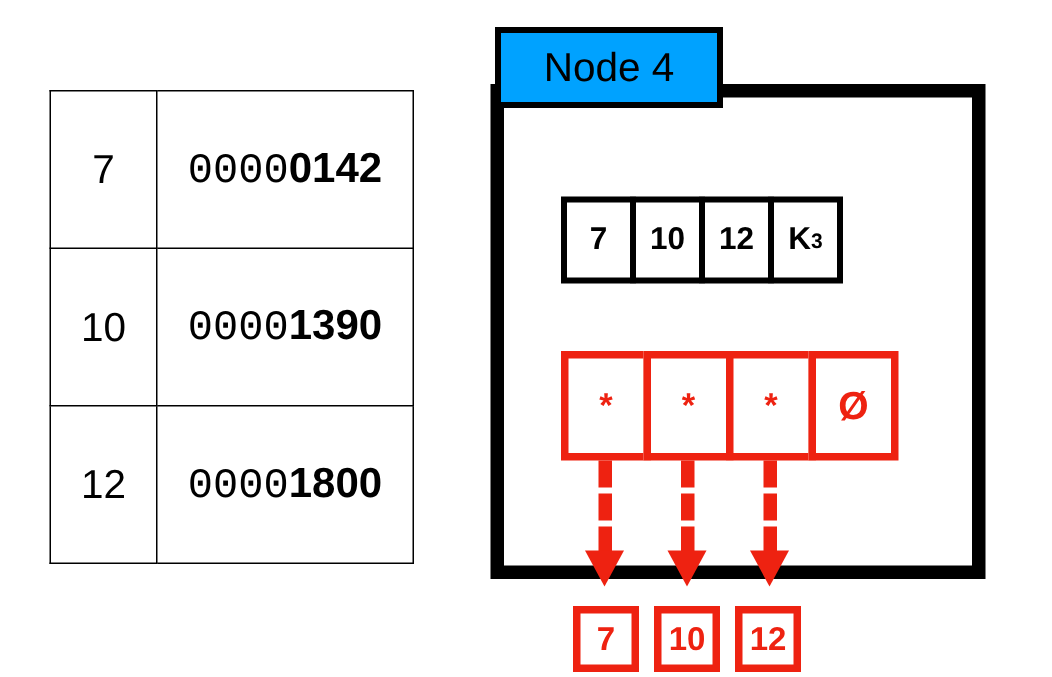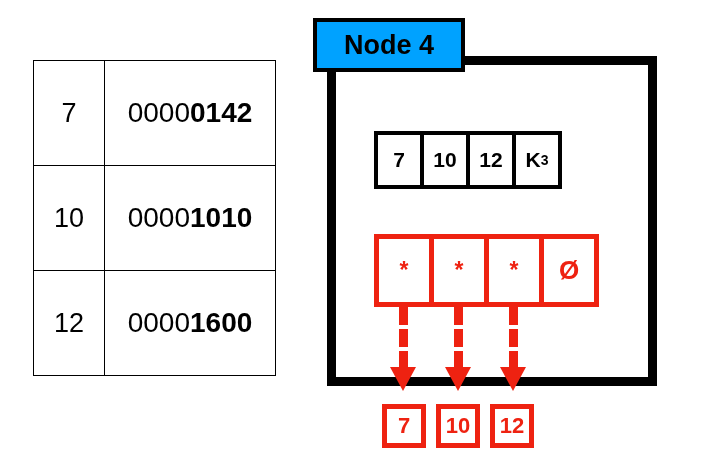--- a/index.html
+++ b/index.html
@@ -35,21 +35,21 @@
   #binary-table td.col-dec {
     width: 70px;
     font-size: 27px;
     font-weight: normal;
   }
   #binary-table td.col-bin {
     width: 170px;
     font-size: 28px;
     letter-spacing: 0px;
   }
-  .bin-prefix { font-weight: normal; }
+  .bin-prefix { font-weight: normal; font-family: Liberation Mono, monospace; }
   .bin-suffix { font-weight: bold; }
 
   
   #node-diagram {
     position: absolute;
     left: 306px;
     top: 12px;
     width: 360px;
     height: 430px;
   }
@@ -62,33 +62,33 @@
     width: 330px;
     height: 330px;
     border: 9px solid #000000;
     box-sizing: border-box;
     background: transparent;
   }
 
   
   #node-title {
     position: absolute;
-    left: 7px;
+    left: 24px;
     top: 6px;
     width: 152px;
     height: 54px;
     background: #00A2FF;
     border: 4px solid #000000;
     box-sizing: border-box;
     display: flex;
     align-items: center;
     justify-content: center;
     color: #000000;
     font-size: 27px;
-    font-weight: bold;
+    font-weight: normal;
     z-index: 5;
   }
 
   
   #key-array {
     position: absolute;
     left: 68px;
     top: 119px;
     display: flex;
     z-index: 3;
@@ -191,25 +191,25 @@
 <body>
 
 <table id="binary-table">
   <tbody>
     <tr>
       <td class="col-dec">7</td>
       <td class="col-bin"><span class="bin-prefix">0000</span><span class="bin-suffix">0142</span></td>
     </tr>
     <tr>
       <td class="col-dec">10</td>
-      <td class="col-bin"><span class="bin-prefix">0000</span><span class="bin-suffix">1010</span></td>
+      <td class="col-bin"><span class="bin-prefix">0000</span><span class="bin-suffix">1390</span></td>
     </tr>
     <tr>
       <td class="col-dec">12</td>
-      <td class="col-bin"><span class="bin-prefix">0000</span><span class="bin-suffix">1600</span></td>
+      <td class="col-bin"><span class="bin-prefix">0000</span><span class="bin-suffix">1800</span></td>
     </tr>
   </tbody>
 </table>
 
 <div id="node-diagram">
 
   <div id="node-frame"></div>
 
   <div id="node-title">Node 4</div>
 

